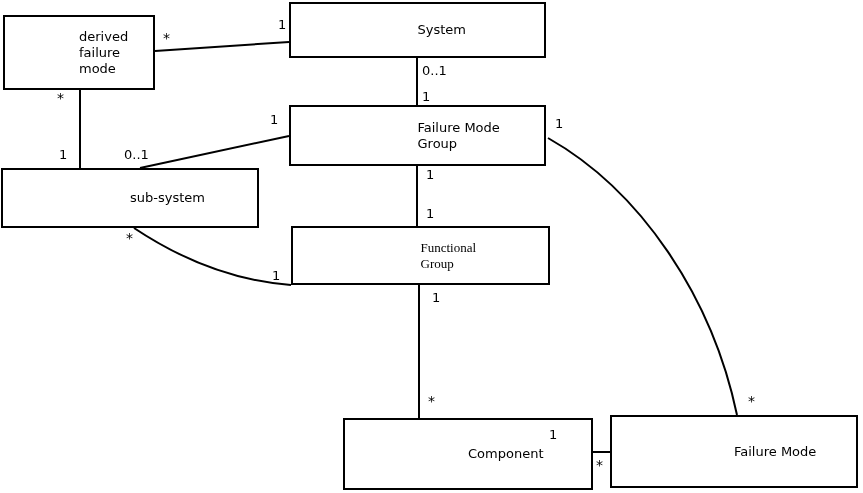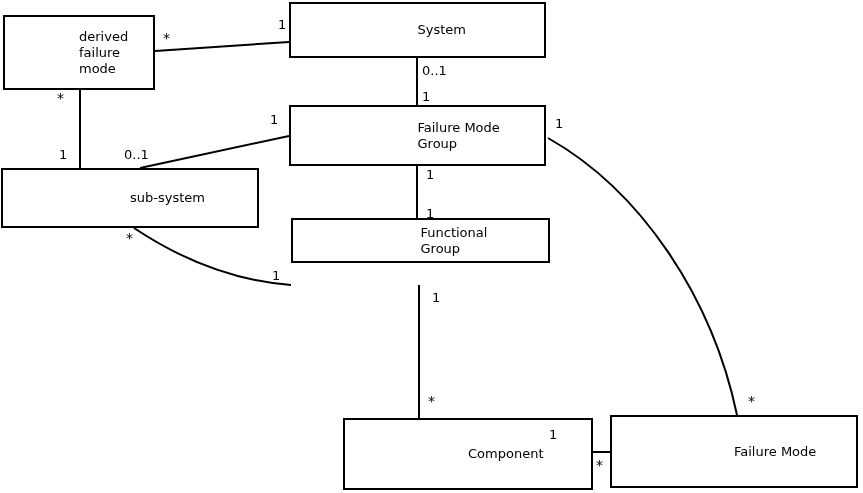--- a/index.html
+++ b/index.html
@@ -83,21 +83,21 @@
 
   <div class="uml-box" style="left: 289px; top: 105px; width: 257px; height: 61px; border-color: rgb(0, 0, 0);">
     <span class="box-label">Failure Mode
 Group</span>
   </div>
 
   <div class="uml-box" style="left: 1px; top: 168px; width: 258px; height: 60px; border-color: rgb(0, 0, 0);">
     <span class="box-label">sub-system</span>
   </div>
 
-  <div class="uml-box" style="left: 291px; top: 218px; width: 259px; height: 45px; border-color: rgb(0, 0, 0);">
+  <div class="uml-box" style="left: 291px; top: 226px; width: 259px; height: 59px; border-color: rgb(0, 0, 0); font-family: Liberation Serif, serif;">
     <span class="box-label">Functional
 Group</span>
   </div>
 
   <div class="uml-box" style="left: 295px; top: 418px; width: 250px; height: 72px; border-color: rgb(0, 0, 0); margin-left: 48px;">
     <span class="box-label">Component</span>
   </div>
 
   <div class="uml-box" style="left: 610px; top: 415px; width: 248px; height: 73px; border-color: rgb(0, 0, 0);">
     <span class="box-label">Failure Mode</span>

